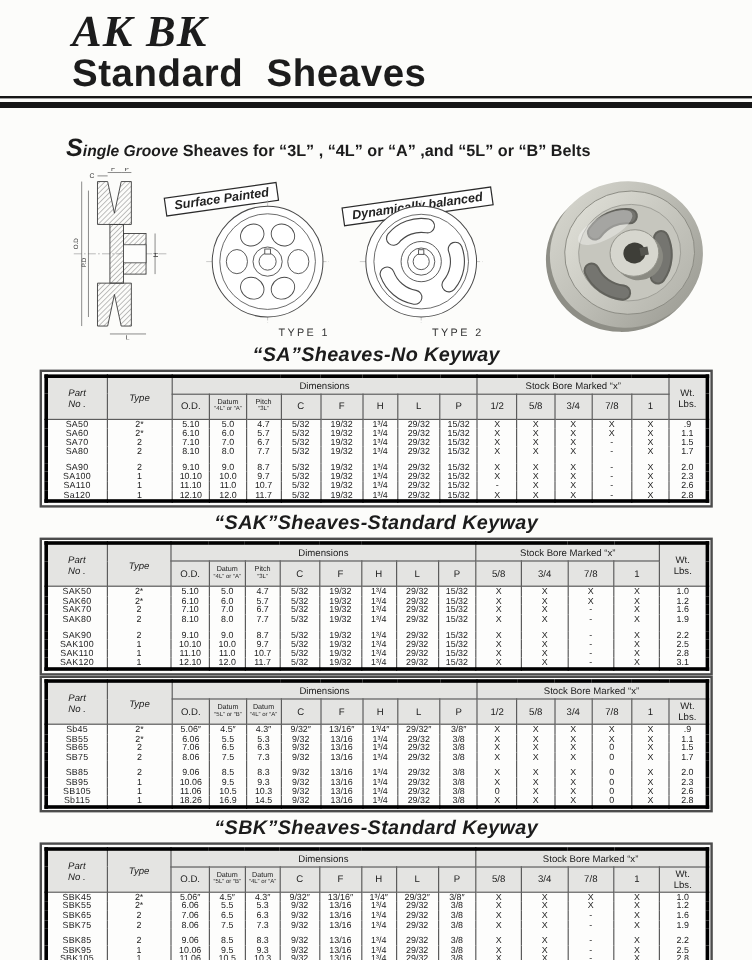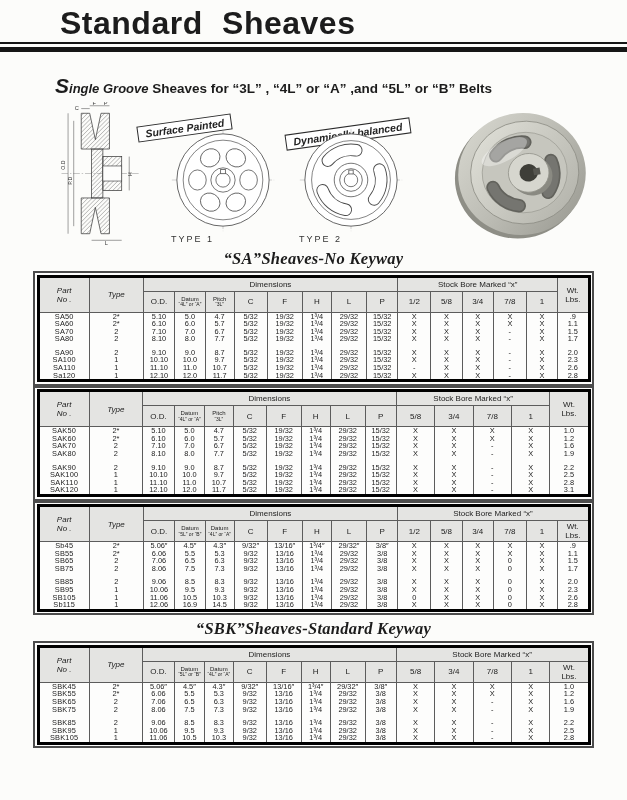--- a/index.html
+++ b/index.html
@@ -23,45 +23,46 @@
   .subtitle .it{font-style:italic;font-size:13px;}
   
   .figures{position:relative;height:143px;margin:4px 33px 0 33px;}
   .figures svg{position:absolute;}
   .badge{
     position:absolute;border:1.3px solid #2b2b2b;background:#fff;padding:1px 7px;
     font-weight:700;font-style:italic;font-size:10.5px;white-space:nowrap;
     transform:rotate(-8deg);color:#222;
   }
   .type-label{
-    position:absolute;text-align:left;font-size:9px;letter-spacing:2px;color:#333;
+    position:absolute;text-align:right;font-size:9px;letter-spacing:2px;color:#333;
   }
   
   .content{padding:0 33px;}
   .tbl-title{
     text-align:center;font-weight:700;font-style:italic;font-size:16.5px;
-    margin:4px 0 2px 0;letter-spacing:.3px;font-family:Liberation Serif, serif;
+    margin:4px 0 2px 0;letter-spacing:.3px;
   }
   .tbl-wrap{border:2px solid #4c4c4c;padding:1.5px;background:#fdfdfc;}
   table{width:100%;border-collapse:collapse;table-layout:fixed;border:3px solid #000000;}
   th,td{border:1px solid #5c5c5c;text-align:center;padding:0;font-family:"Liberation Sans",sans-serif;}
   thead th{background:#e4e4e2;font-weight:400;}
   tr.hrow1 th{height:13px;font-size:8px;}
   tr.hrow2 th{height:20px;font-size:8px;margin-left:44px;}
   th.ital{font-style:italic;font-size:8.5px;line-height:9px;}
   .h-main{font-size:6px;line-height:6.5px;}
   .h-sub{font-size:5px;line-height:5.5px;}
   tbody td{border-top:0;border-bottom:0;font-size:7.4px;line-height:7.6px;height:7.6px;color:#222;}
   tbody tr.gap td{height:6px;}
   td.part{letter-spacing:.2px;}
 </style>
 </head>
 <body>
 
 <div class="page-head">
+  <div class="brand">AK BK</div>
   <div class="page-title">Standard  Sheaves</div>
 </div>
 <div class="double-rule"></div>
 
 <div class="subtitle">
   <span class="lead">S</span><span class="it">ingle Groove</span><span> Sheaves for  “3L” , “4L”  or  “A” ,and  “5L”  or  “B”  Belts</span>
 </div>
 
 <div class="figures">
 
@@ -404,20 +405,21 @@
               <td>X</td>
               <td>-</td>
               <td>X</td>
               <td>2.8</td>
             </tr>
           </tbody>
         </table>
       </div>
   </section>
   <section>
+    <h3 class="tbl-title">“SAK”Sheaves-Standard Keyway</h3>
     <div class="tbl-wrap">
         <table>
           <colgroup>
             <col style="width: 9.2%;">
             <col style="width: 9.6%;">
             <col style="width: 5.7%;">
             <col style="width: 5.4%;">
             <col style="width: 5.2%;">
             <col style="width: 5.9%;">
             <col style="width: 6.3%;">
@@ -821,21 +823,21 @@
               <td>0</td>
               <td>X</td>
               <td>X</td>
               <td>0</td>
               <td>X</td>
               <td>2.6</td>
             </tr>
             <tr>
               <td class="part">Sb115</td>
               <td>1</td>
-              <td>12.06</td>
+              <td>18.26</td>
               <td>16.9</td>
               <td>14.5</td>
               <td>9/32</td>
               <td>13/16</td>
               <td>1³/4</td>
               <td>29/32</td>
               <td>3/8</td>
               <td>X</td>
               <td>X</td>
               <td>X</td>

